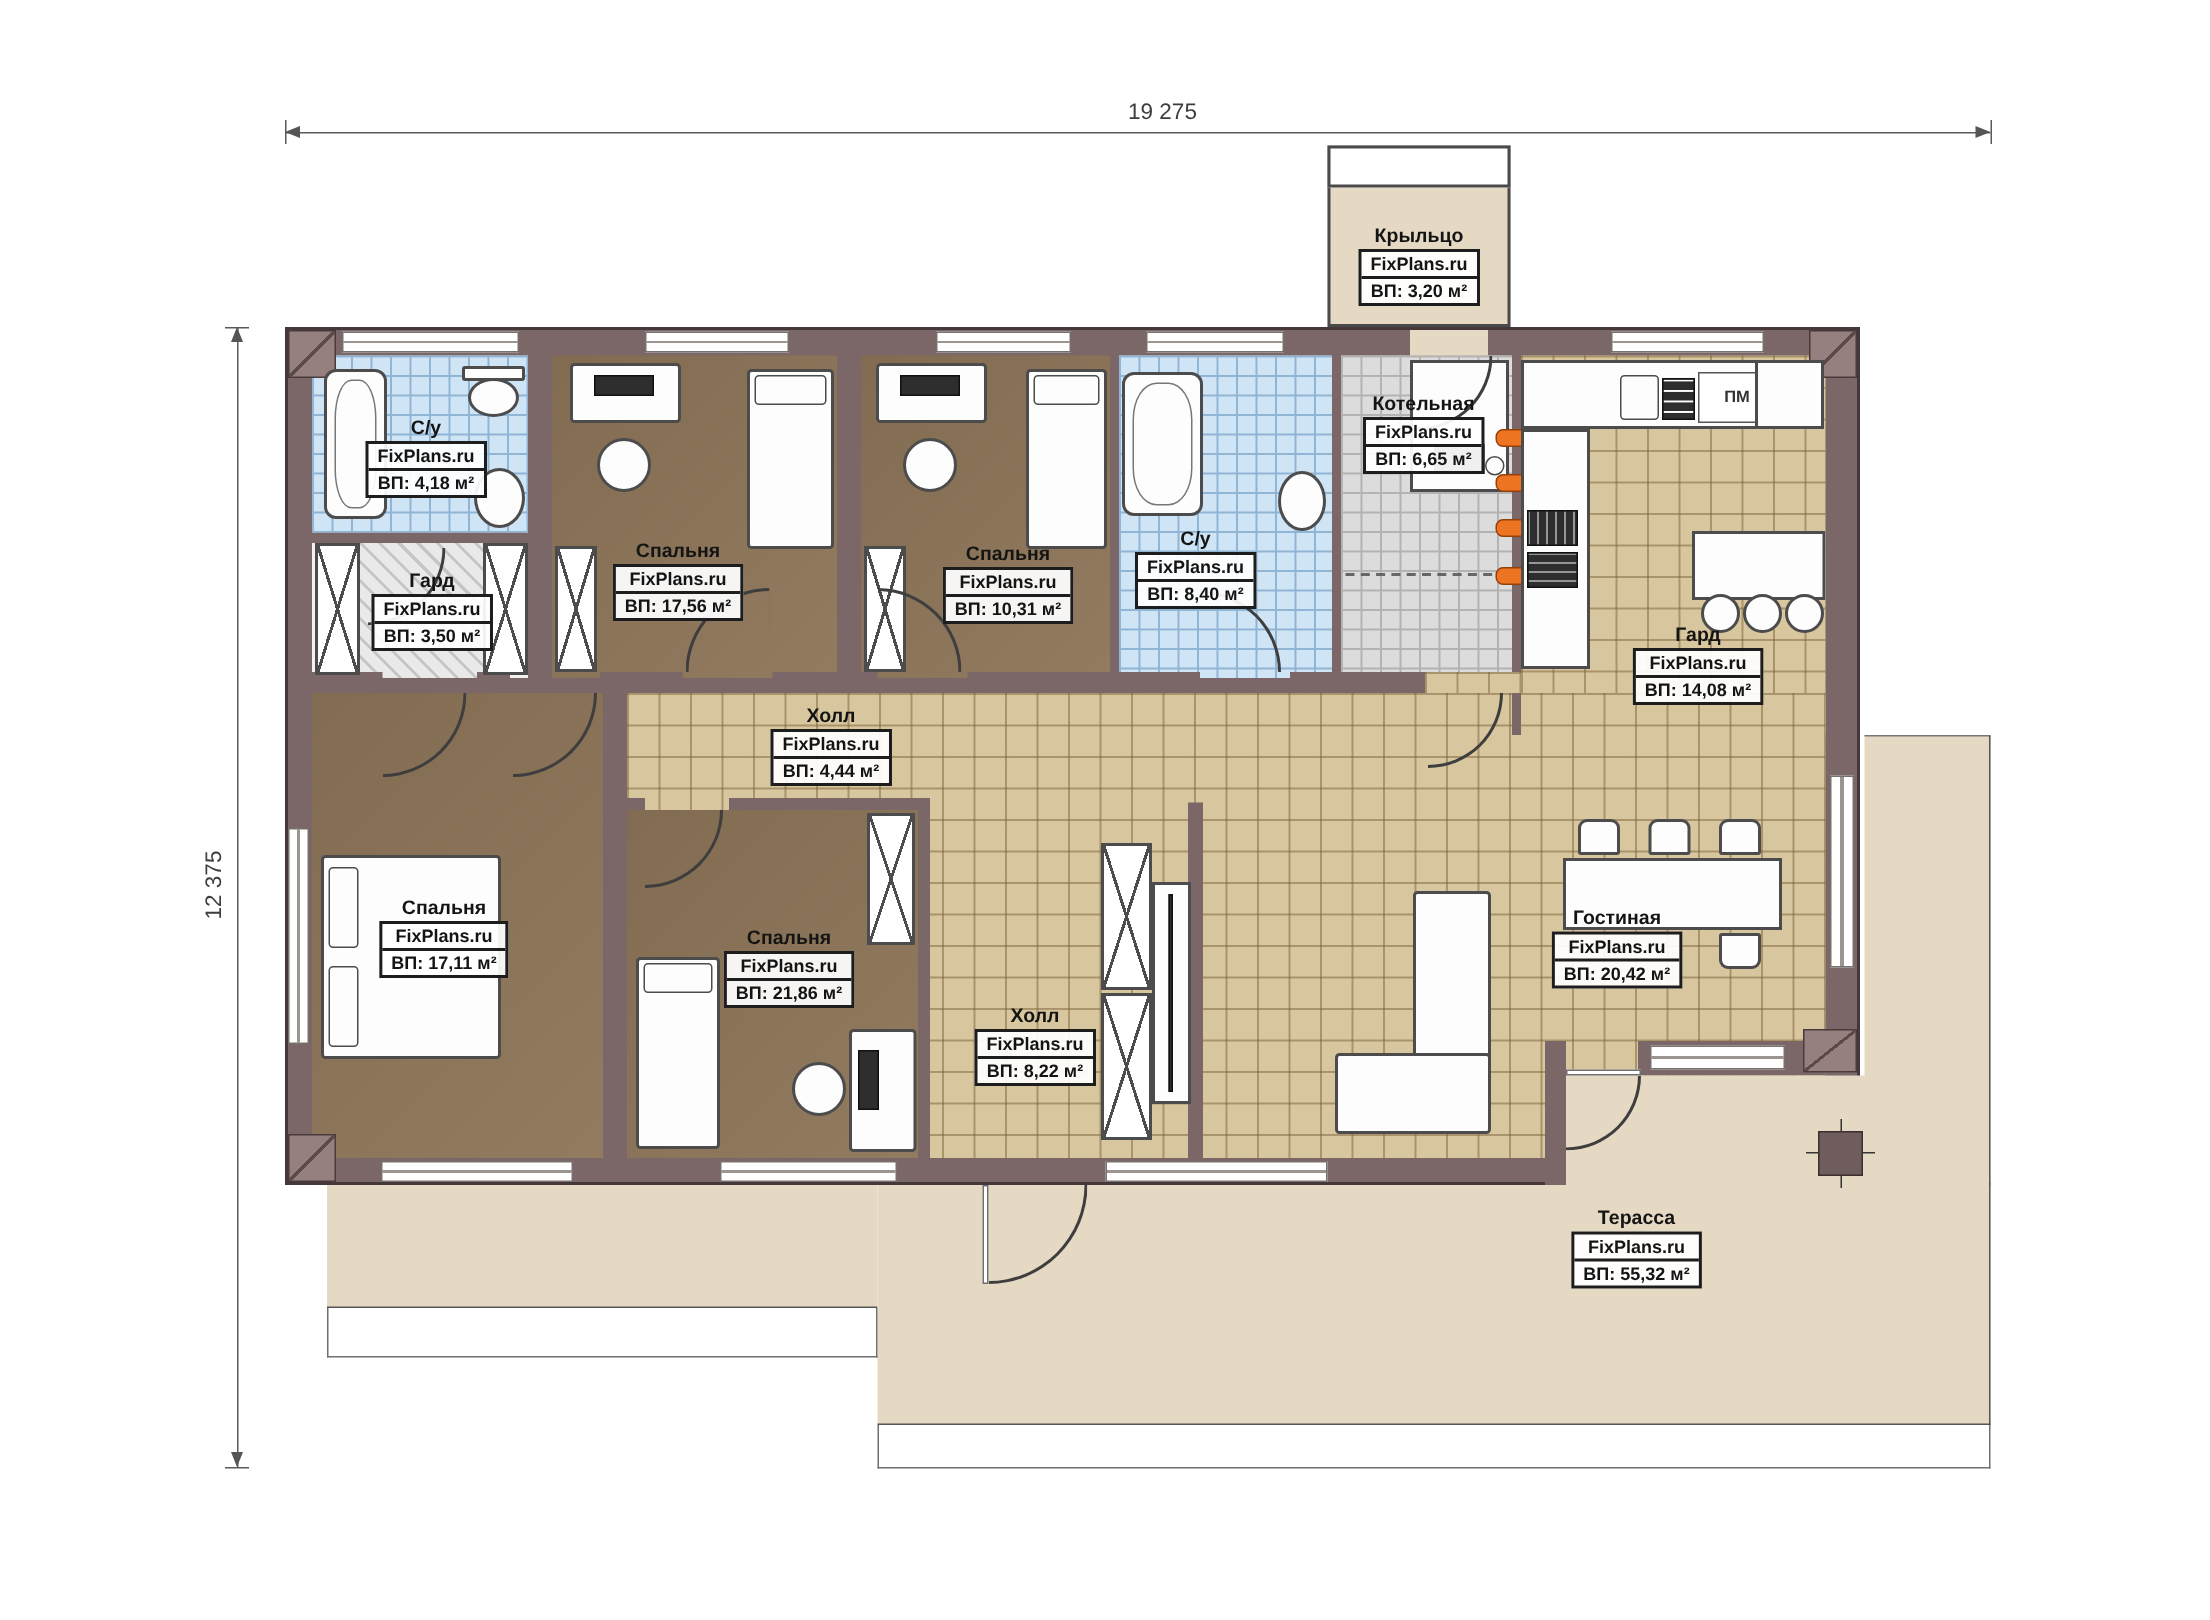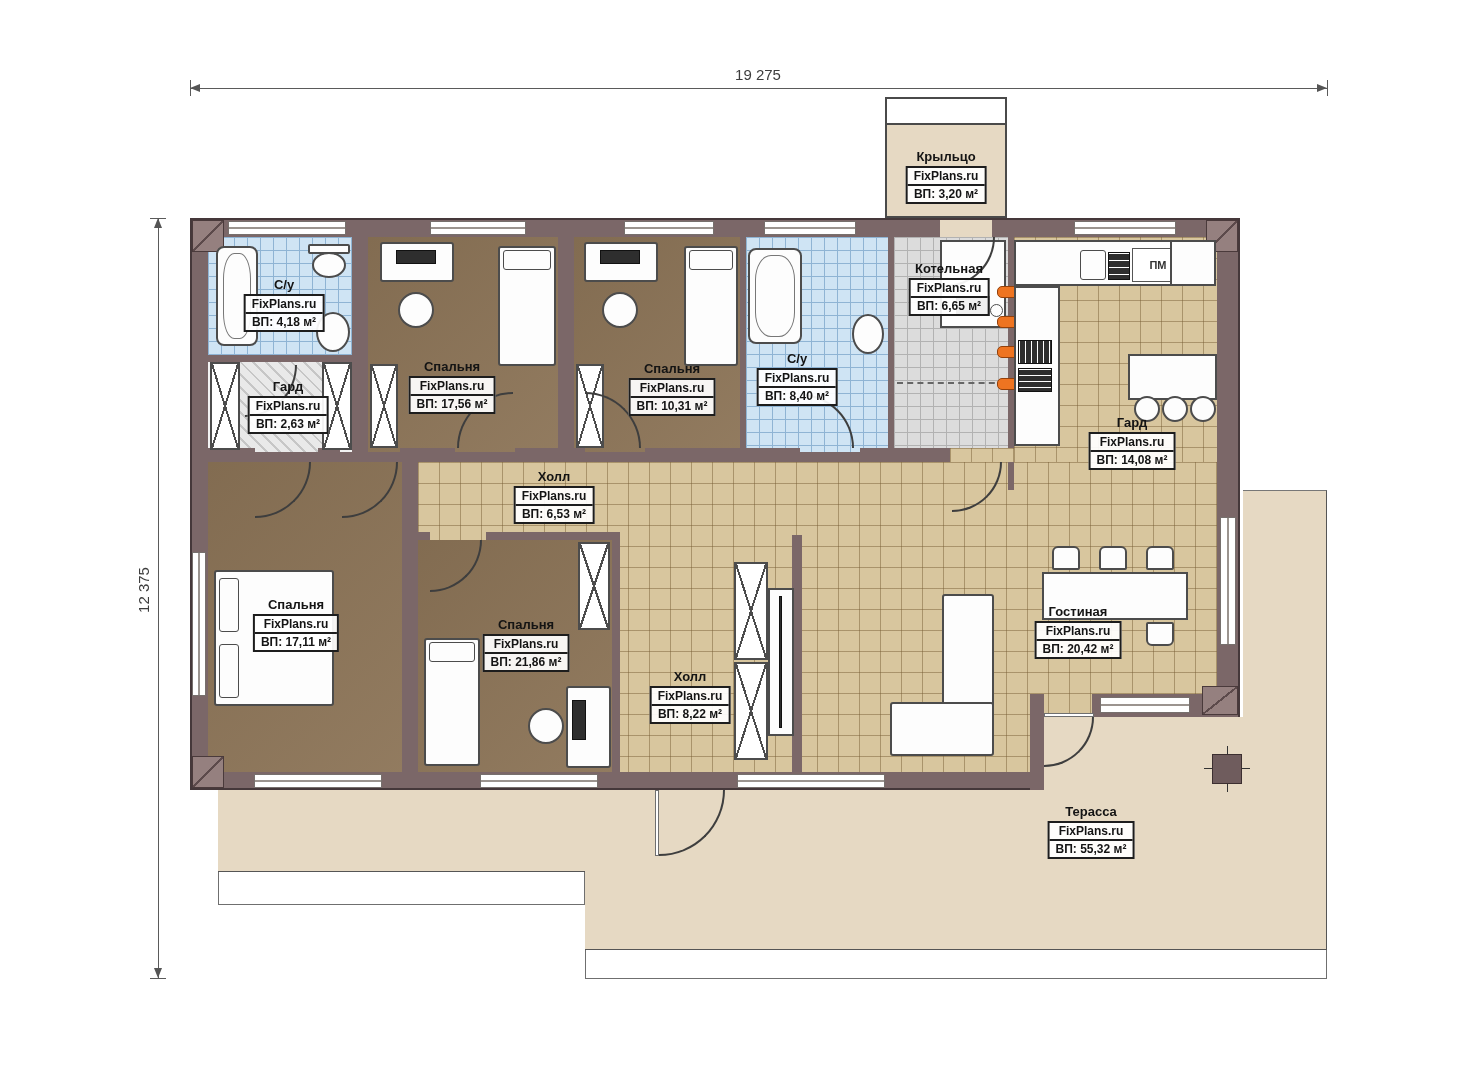--- a/index.html
+++ b/index.html
@@ -205,21 +205,21 @@
   <div class="abs rlabel" style="left:946px;top:150px;">
     <div class="rname">Крыльцо</div>
     <div class="rbox"><div class="brand">FixPlans.ru</div><div class="area">ВП: 3,20 м²</div></div>
   </div>
   <div class="abs rlabel" style="left:284px;top:278px;">
     <div class="rname">С/у</div>
     <div class="rbox"><div class="brand">FixPlans.ru</div><div class="area">ВП: 4,18 м²</div></div>
   </div>
   <div class="abs rlabel" style="left:288px;top:380px;">
     <div class="rname">Гард</div>
-    <div class="rbox"><div class="brand">FixPlans.ru</div><div class="area">ВП: 2,63 м²</div></div>
+    <div class="rbox"><div class="brand">FixPlans.ru</div><div class="area">ВП: 3,50 м²</div></div>
   </div>
   <div class="abs rlabel" style="left:452px;top:360px;">
     <div class="rname">Спальня</div>
     <div class="rbox"><div class="brand">FixPlans.ru</div><div class="area">ВП: 17,56 м²</div></div>
   </div>
   <div class="abs rlabel" style="left:672px;top:362px;">
     <div class="rname">Спальня</div>
     <div class="rbox"><div class="brand">FixPlans.ru</div><div class="area">ВП: 10,31 м²</div></div>
   </div>
   <div class="abs rlabel" style="left:797px;top:352px;">
@@ -229,21 +229,21 @@
   <div class="abs rlabel" style="left:949px;top:262px;">
     <div class="rname">Котельная</div>
     <div class="rbox"><div class="brand">FixPlans.ru</div><div class="area">ВП: 6,65 м²</div></div>
   </div>
   <div class="abs rlabel" style="left:1132px;top:416px;">
     <div class="rname">Гард</div>
     <div class="rbox"><div class="brand">FixPlans.ru</div><div class="area">ВП: 14,08 м²</div></div>
   </div>
   <div class="abs rlabel" style="left:554px;top:470px;">
     <div class="rname">Холл</div>
-    <div class="rbox"><div class="brand">FixPlans.ru</div><div class="area">ВП: 6,53 м²</div></div>
+    <div class="rbox"><div class="brand">FixPlans.ru</div><div class="area">ВП: 4,44 м²</div></div>
   </div>
   <div class="abs rlabel" style="left:296px;top:598px;">
     <div class="rname">Спальня</div>
     <div class="rbox"><div class="brand">FixPlans.ru</div><div class="area">ВП: 17,11 м²</div></div>
   </div>
   <div class="abs rlabel" style="left:526px;top:618px;">
     <div class="rname">Спальня</div>
     <div class="rbox"><div class="brand">FixPlans.ru</div><div class="area">ВП: 21,86 м²</div></div>
   </div>
   <div class="abs rlabel" style="left:690px;top:670px;">
@@ -257,21 +257,21 @@
   <div class="abs rlabel" style="left:1091px;top:805px;">
     <div class="rname">Терасса</div>
     <div class="rbox"><div class="brand">FixPlans.ru</div><div class="area">ВП: 55,32 м²</div></div>
   </div>
 
   <div class="abs dline" style="left:190px;top:88px;width:1137px;height:1px;"></div>
   <div class="abs dline" style="left:190px;top:80px;width:1px;height:16px;"></div>
   <div class="abs dline" style="left:1327px;top:80px;width:1px;height:16px;"></div>
   <div class="abs arr" style="left:190px;top:84px;border-width:4.5px 10px 4.5px 0;border-color:transparent #555 transparent transparent;"></div>
   <div class="abs arr" style="left:1317px;top:84px;border-width:4.5px 0 4.5px 10px;border-color:transparent transparent transparent #555;"></div>
-  <div class="abs dimtxt" style="left:758px;top:66px;transform:translateX(-50%);">19 275</div>
+  <div class="abs dimtxt" style="left:775px;top:66px;transform:translateX(-50%);">19 275</div>
 
   <div class="abs dline" style="left:158px;top:218px;width:1px;height:760px;"></div>
   <div class="abs dline" style="left:150px;top:218px;width:16px;height:1px;"></div>
   <div class="abs dline" style="left:150px;top:978px;width:16px;height:1px;"></div>
   <div class="abs arr" style="left:154px;top:218px;border-width:0 4.5px 10px 4.5px;border-color:transparent transparent #555 transparent;"></div>
   <div class="abs arr" style="left:154px;top:968px;border-width:10px 4.5px 0 4.5px;border-color:#555 transparent transparent transparent;"></div>
   <div class="abs dimtxt" style="left:143px;top:590px;transform:translate(-50%,-50%) rotate(-90deg);">12 375</div>
 
 </div>
 

